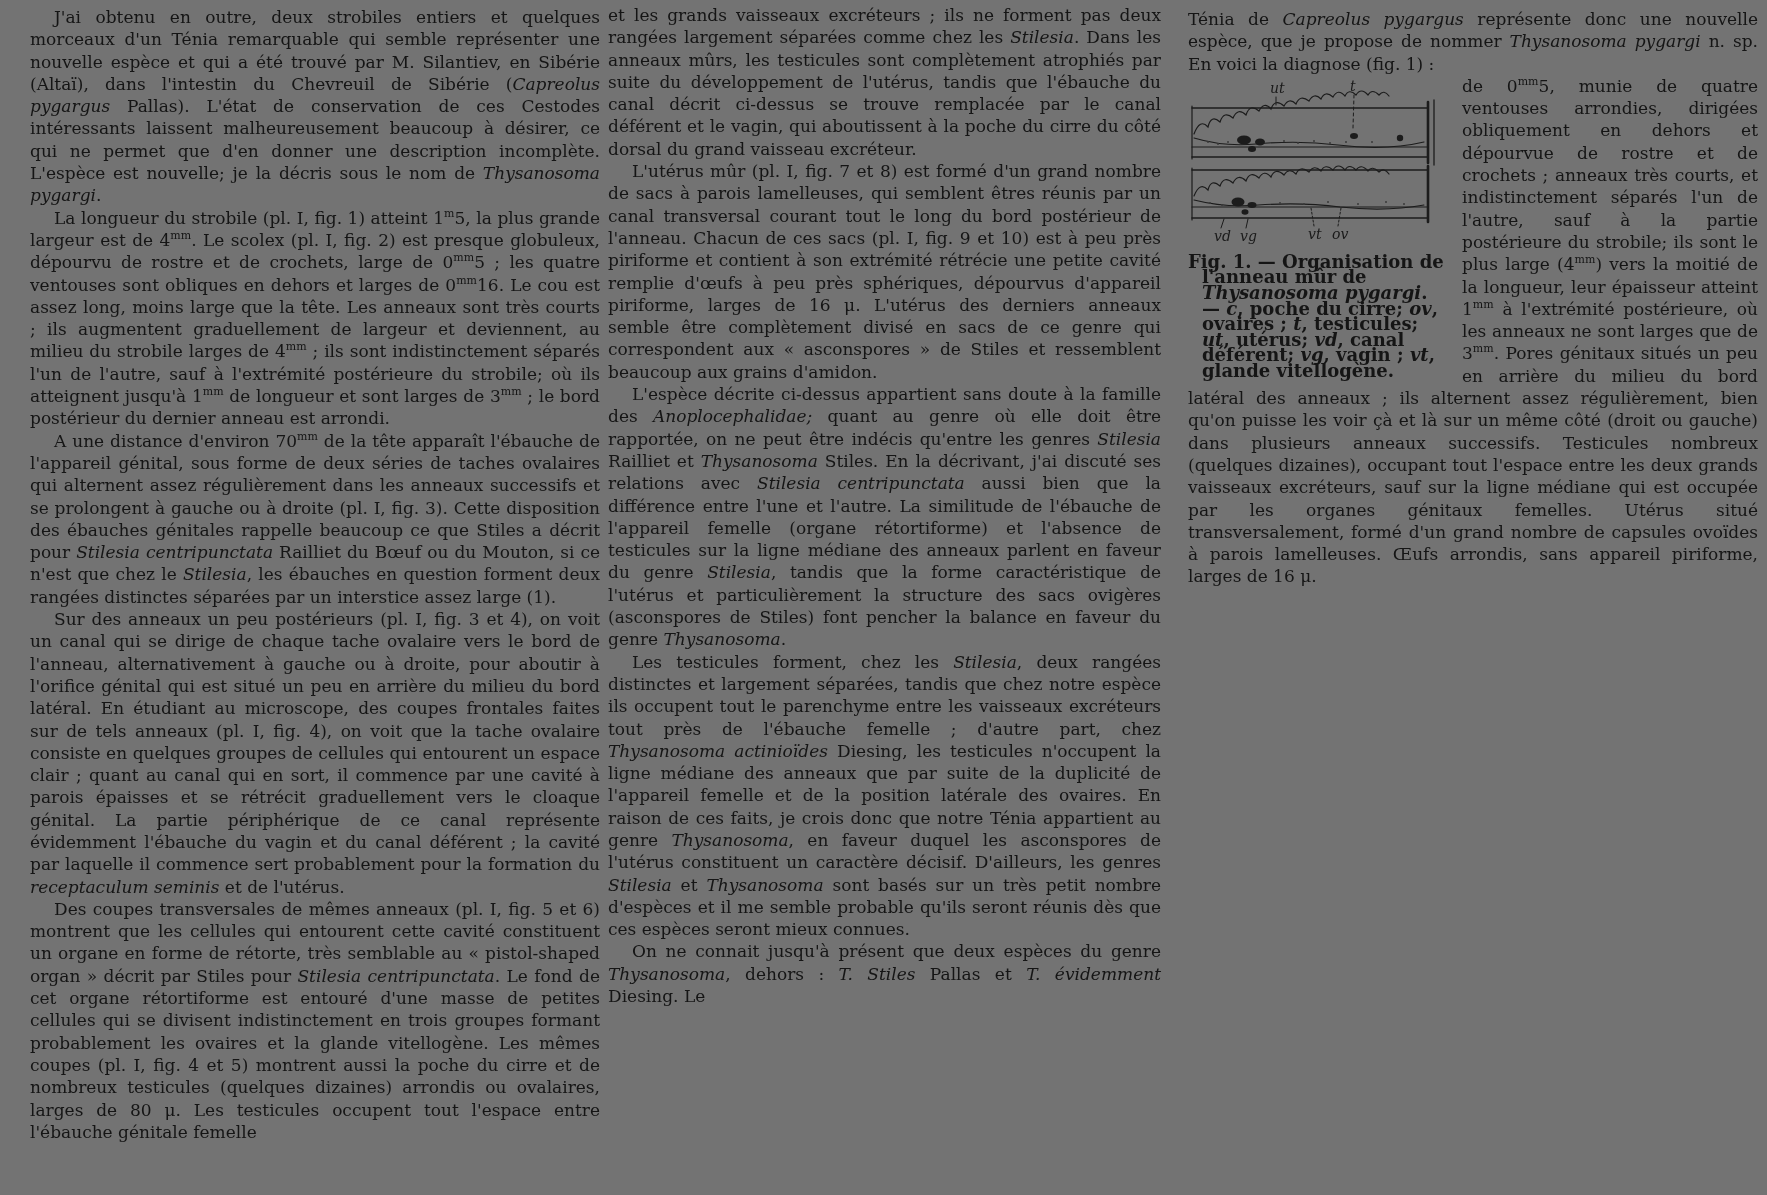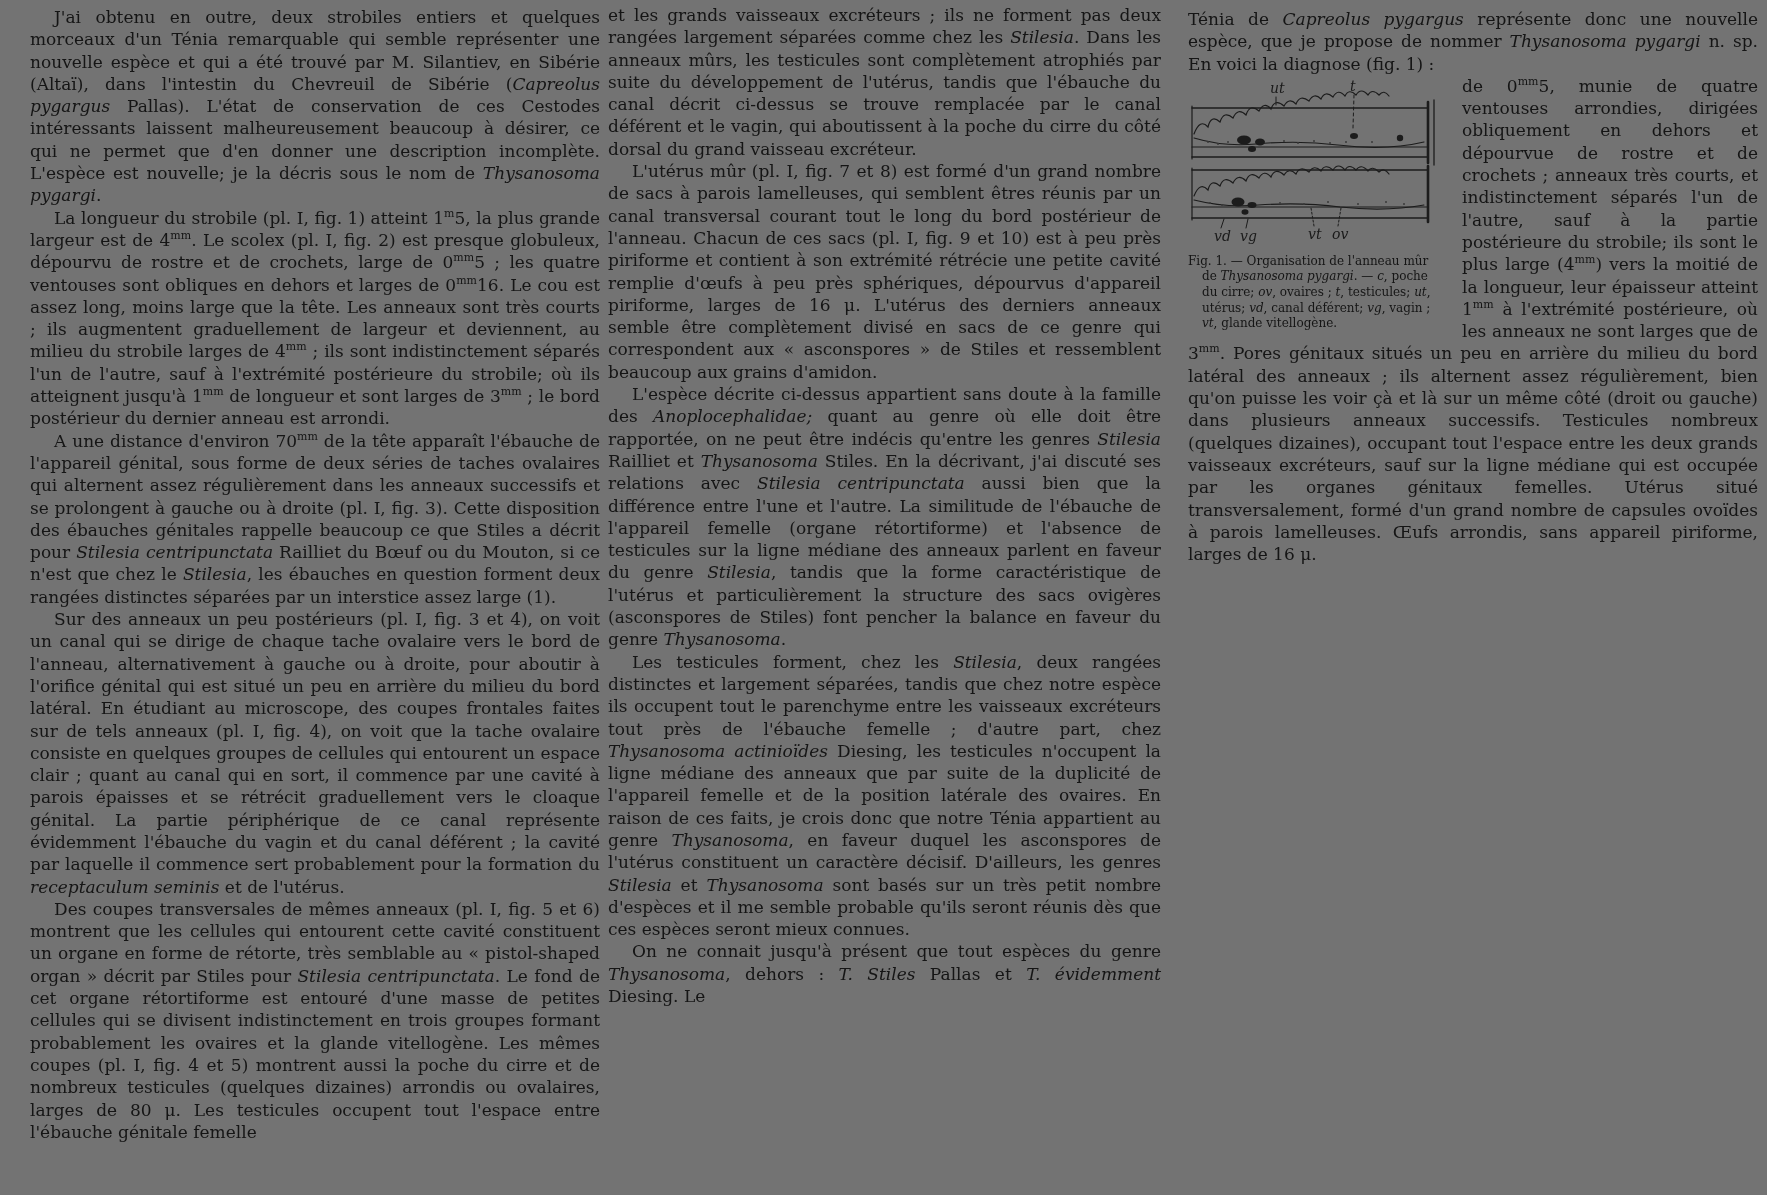--- a/index.html
+++ b/index.html
@@ -30,23 +30,23 @@
   }
   figure.fig{
     float:left;
     width:258px;
     margin:3px 16px 2px 0;
     padding:0;
   }
   figure.fig svg{display:block;}
   .caption{
     margin-top:4px;
-    font-size:12px;
+    font-size:18px;
     line-height:15.6px;
-    font-weight:normal;
+    font-weight:bold;
     text-align:left;
     padding-left:14px;
     text-indent:-14px;
   }
 </style>
 </head>
 <body>
 
 <div class="page">
 
@@ -56,21 +56,21 @@
       <p class="para"><span>A une distance d'environ 70</span><sup>mm</sup><span> de la tête apparaît l'ébauche de l'appareil génital, sous forme de deux séries de taches ovalaires qui alternent assez régulièrement dans les anneaux successifs et se prolongent à gauche ou à droite (pl. I, fig. 3). Cette disposition des ébauches génitales rappelle beaucoup ce que Stiles a décrit pour </span><span class="it">Stilesia centripunctata</span><span> Railliet du Bœuf ou du Mouton, si ce n'est que chez le </span><span class="it">Stilesia</span><span>, les ébauches en question forment deux rangées distinctes séparées par un interstice assez large (1).</span></p>
       <p class="para"><span>Sur des anneaux un peu postérieurs (pl. I, fig. 3 et 4), on voit un canal qui se dirige de chaque tache ovalaire vers le bord de l'anneau, alternativement à gauche ou à droite, pour aboutir à l'orifice génital qui est situé un peu en arrière du milieu du bord latéral. En étudiant au microscope, des coupes frontales faites sur de tels anneaux (pl. I, fig. 4), on voit que la tache ovalaire consiste en quelques groupes de cellules qui entourent un espace clair ; quant au canal qui en sort, il commence par une cavité à parois épaisses et se rétrécit graduellement vers le cloaque génital. La partie périphérique de ce canal représente évidemment l'ébauche du vagin et du canal déférent ; la cavité par laquelle il commence sert probablement pour la formation du </span><span class="it">receptaculum seminis</span><span> et de l'utérus.</span></p>
       <p class="para"><span>Des coupes transversales de mêmes anneaux (pl. I, fig. 5 et 6) montrent que les cellules qui entourent cette cavité constituent un organe en forme de rétorte, très semblable au « pistol-shaped organ » décrit par Stiles pour </span><span class="it">Stilesia centripunctata</span><span>. Le fond de cet organe rétortiforme est entouré d'une masse de petites cellules qui se divisent indistinctement en trois groupes formant probablement les ovaires et la glande vitellogène. Les mêmes coupes (pl. I, fig. 4 et 5) montrent aussi la poche du cirre et de nombreux testicules (quelques dizaines) arrondis ou ovalaires, larges de 80 μ. Les testicules occupent tout l'espace entre l'ébauche génitale femelle</span></p>
     </div>
 
   <div class="col col2">
       <p class="para noindent"><span>et les grands vaisseaux excréteurs ; ils ne forment pas deux rangées largement séparées comme chez les </span><span class="it">Stilesia</span><span>. Dans les anneaux mûrs, les testicules sont complètement atrophiés par suite du développement de l'utérus, tandis que l'ébauche du canal décrit ci-dessus se trouve remplacée par le canal déférent et le vagin, qui aboutissent à la poche du cirre du côté dorsal du grand vaisseau excréteur.</span></p>
       <p class="para"><span>L'utérus mûr (pl. I, fig. 7 et 8) est formé d'un grand nombre de sacs à parois lamelleuses, qui semblent êtres réunis par un canal transversal courant tout le long du bord postérieur de l'anneau. Chacun de ces sacs (pl. I, fig. 9 et 10) est à peu près piriforme et contient à son extrémité rétrécie une petite cavité remplie d'œufs à peu près sphériques, dépourvus d'appareil piriforme, larges de 16 μ. L'utérus des derniers anneaux semble être complètement divisé en sacs de ce genre qui correspondent aux « asconspores » de Stiles et ressemblent beaucoup aux grains d'amidon.</span></p>
       <p class="para"><span>L'espèce décrite ci-dessus appartient sans doute à la famille des </span><span class="it">Anoplocephalidae;</span><span> quant au genre où elle doit être rapportée, on ne peut être indécis qu'entre les genres </span><span class="it">Stilesia</span><span> Railliet et </span><span class="it">Thysanosoma</span><span> Stiles. En la décrivant, j'ai discuté ses relations avec </span><span class="it">Stilesia centripunctata</span><span> aussi bien que la différence entre l'une et l'autre. La similitude de l'ébauche de l'appareil femelle (organe rétortiforme) et l'absence de testicules sur la ligne médiane des anneaux parlent en faveur du genre </span><span class="it">Stilesia</span><span>, tandis que la forme caractéristique de l'utérus et particulièrement la structure des sacs ovigères (asconspores de Stiles) font pencher la balance en faveur du genre </span><span class="it">Thysanosoma</span><span>.</span></p>
       <p class="para"><span>Les testicules forment, chez les </span><span class="it">Stilesia</span><span>, deux rangées distinctes et largement séparées, tandis que chez notre espèce ils occupent tout le parenchyme entre les vaisseaux excréteurs tout près de l'ébauche femelle ; d'autre part, chez </span><span class="it">Thysanosoma actinioïdes</span><span> Diesing, les testicules n'occupent la ligne médiane des anneaux que par suite de la duplicité de l'appareil femelle et de la position latérale des ovaires. En raison de ces faits, je crois donc que notre Ténia appartient au genre </span><span class="it">Thysanosoma</span><span>, en faveur duquel les asconspores de l'utérus constituent un caractère décisif. D'ailleurs, les genres </span><span class="it">Stilesia</span><span> et </span><span class="it">Thysanosoma</span><span> sont basés sur un très petit nombre d'espèces et il me semble probable qu'ils seront réunis dès que ces espèces seront mieux connues.</span></p>
-      <p class="para"><span>On ne connait jusqu'à présent que tout espèces du genre </span><span class="it">Thysanosoma</span><span>, dehors : </span><span class="it">T. Stiles</span><span> Pallas et </span><span class="it">T. évidemment</span><span> Diesing. Le</span></p>
+      <p class="para"><span>On ne connait jusqu'à présent que deux espèces du genre </span><span class="it">Thysanosoma</span><span>, dehors : </span><span class="it">T. Stiles</span><span> Pallas et </span><span class="it">T. évidemment</span><span> Diesing. Le</span></p>
     </div>
 
   <div class="col col3">
     <p class="para noindent"><span>Ténia de </span><span class="it">Capreolus pygargus</span><span> représente donc une nouvelle espèce, que je propose de nommer </span><span class="it">Thysanosoma pygargi</span><span> n. sp. En voici la diagnose (fig. 1) :</span></p>
 
 
     <div class="wrapblock">
       <figure class="fig">
         <svg width="258" height="172" viewBox="0 0 258 172">
 

